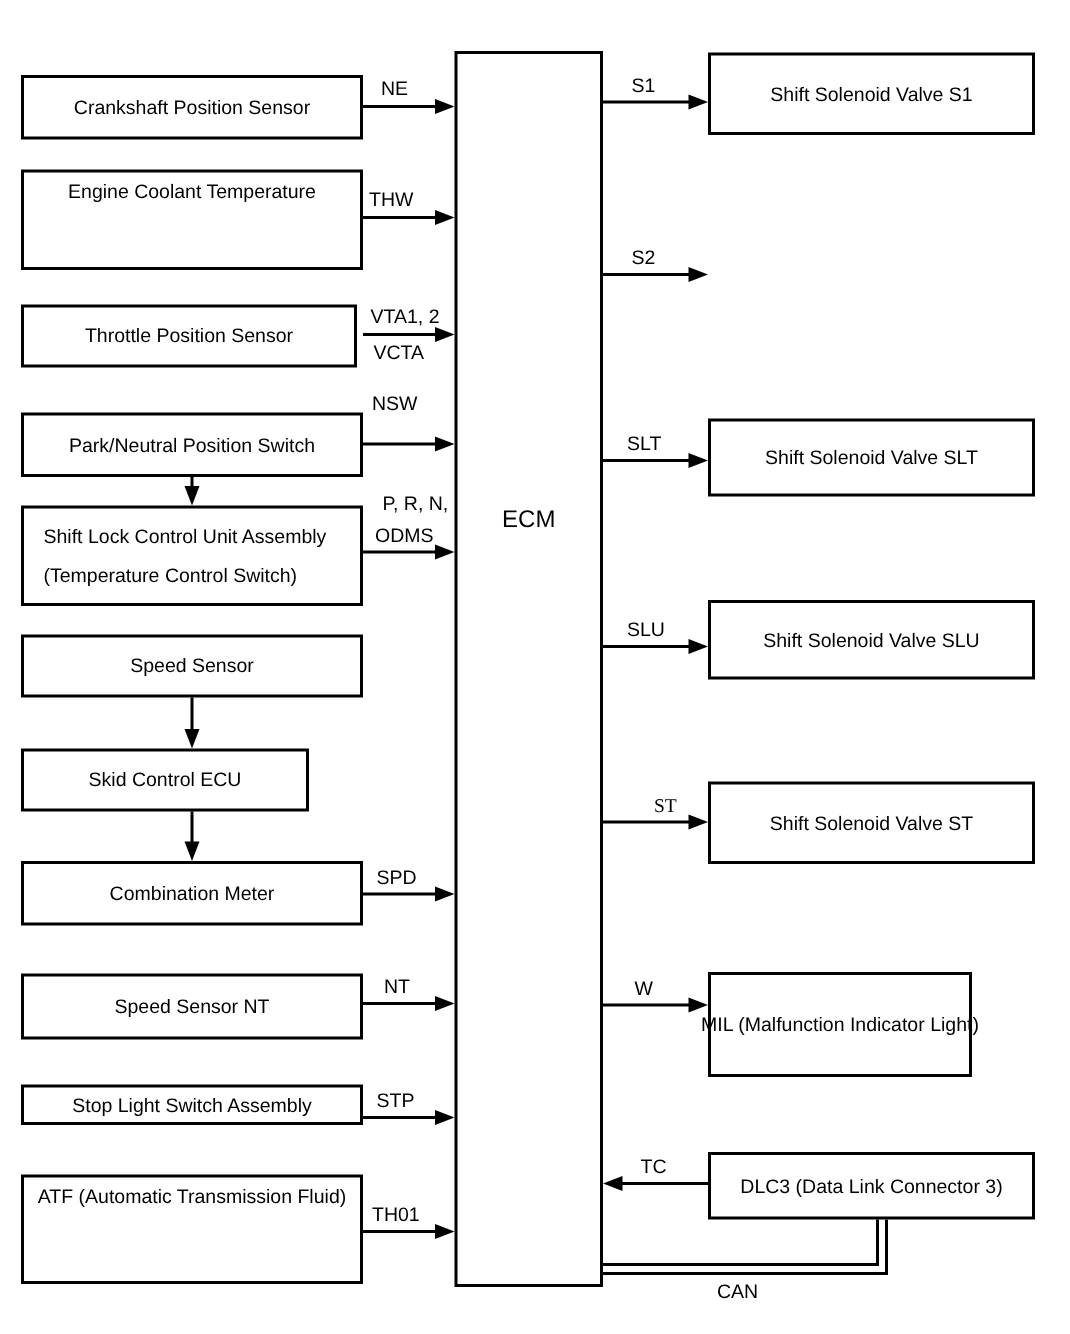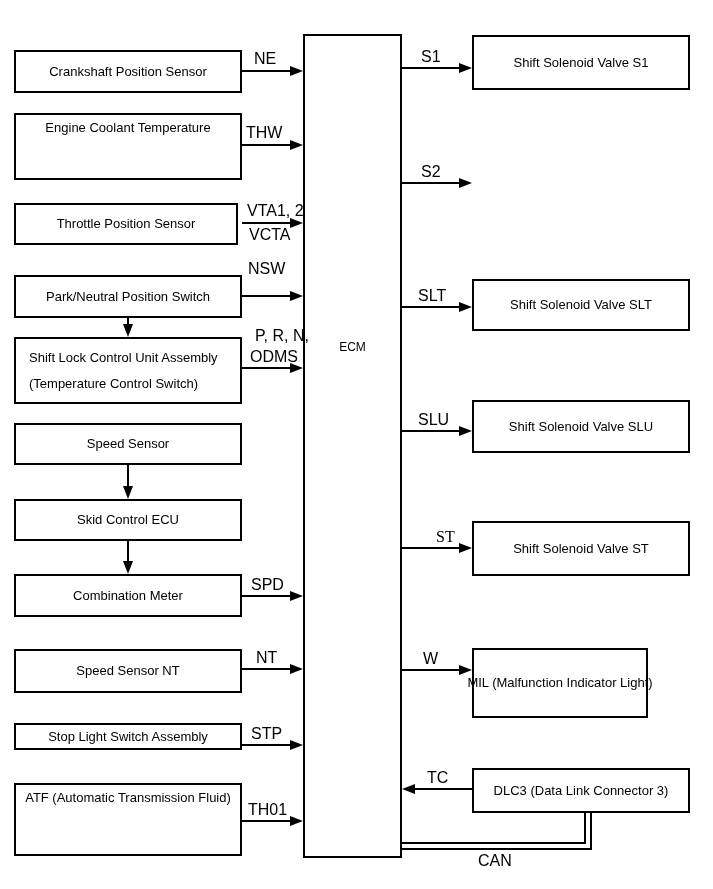--- a/index.html
+++ b/index.html
@@ -9,22 +9,22 @@
   }
   .box{
     position:absolute;border:2px solid #000;background:#fff;box-sizing:border-box;
     display:flex;align-items:center;justify-content:center;text-align:center;
     font-size:13px;line-height:16px;white-space:nowrap;
   }
   .box.top{align-items:flex-start;padding-top:5px;}
   .box.two-line{flex-direction:column;align-items:flex-start;justify-content:flex-start;
     padding:6px 0 0 13px;text-align:left;}
   .box.two-line span{display:block;line-height:26px;}
-  .ecm-label{position:absolute;top:303px;left:0;width:100%;text-align:center;font-size:12px;}
-  .sig{position:absolute;font-size:16px;line-height:15px;white-space:nowrap;}
+  .ecm-label{position:absolute;top:303px;left:0;width:100%;text-align:center;font-size:16px;}
+  .sig{position:absolute;font-size:13px;line-height:15px;white-space:nowrap;}
   .hline{position:absolute;height:2px;background:#000;}
   .vline{position:absolute;width:2px;background:#000;}
   .arr-r{position:absolute;width:0;height:0;border-top:5px solid transparent;
     border-bottom:5px solid transparent;border-left:13px solid #000;}
   .arr-l{position:absolute;width:0;height:0;border-top:5px solid transparent;
     border-bottom:5px solid transparent;border-right:13px solid #000;}
   .arr-d{position:absolute;width:0;height:0;border-left:5px solid transparent;
     border-right:5px solid transparent;border-top:13px solid #000;}
 </style>
 </head>
@@ -48,21 +48,21 @@
   <div class="box" style="left:14px;top:275px;width:228px;height:43px;">
     <span>Park/Neutral Position Switch</span>
   </div>
   <div class="box two-line" style="left:14px;top:337px;width:228px;height:67px;">
     <span>Shift Lock Control Unit Assembly</span>
     <span>(Temperature Control Switch)</span>
   </div>
   <div class="box" style="left:14px;top:423px;width:228px;height:42px;">
     <span>Speed Sensor</span>
   </div>
-  <div class="box" style="left:14px;top:499px;width:228px;height:42px;">
+  <div class="box" style="left:14px;top:499px;width:192px;height:42px;">
     <span>Skid Control ECU</span>
   </div>
   <div class="box" style="left:14px;top:574px;width:228px;height:43px;">
     <span>Combination Meter</span>
   </div>
   <div class="box" style="left:14px;top:649px;width:228px;height:44px;">
     <span>Speed Sensor NT</span>
   </div>
   <div class="box" style="left:14px;top:723px;width:228px;height:27px;">
     <span>Stop Light Switch Assembly</span>

